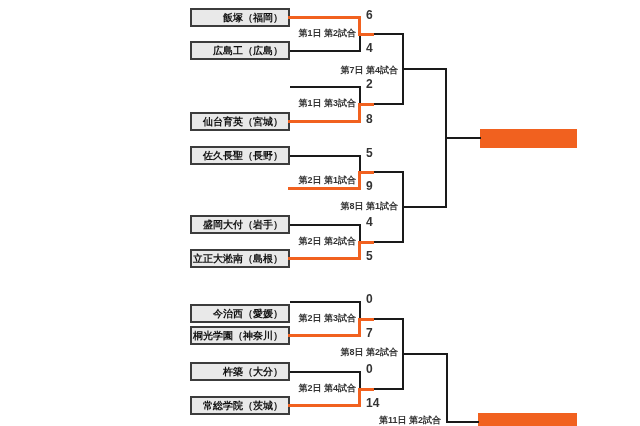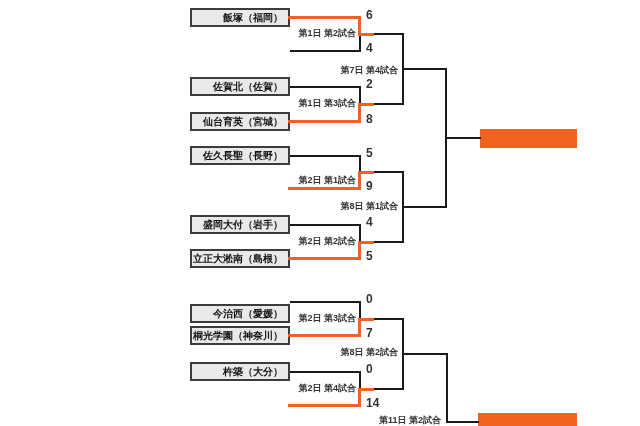--- a/index.html
+++ b/index.html
@@ -27,28 +27,29 @@
   .ln{position:absolute;background:#1a1a1a;}
   .ln.orange{background:#f1611f;}
   .bar{position:absolute;background:#f1611f;}
 </style>
 </head>
 <body>
 
 <div id="stage">
 
   <div class="team-box" style="top:8px"><span>飯塚（福岡）</span></div>
-  <div class="team-box" style="top:77px"><span>佐賀北（佐賀）</span></div>
+  <div class="team-box" style="top:41px"><span>広島工（広島）</span></div>
   <div class="team-box" style="top:112px"><span>仙台育英（宮城）</span></div>
   <div class="team-box" style="top:146px"><span>佐久長聖（長野）</span></div>
   <div class="team-box" style="top:249px"><span>立正大淞南（島根）</span></div>
   <div class="team-box" style="top:215px"><span>盛岡大付（岩手）</span></div>
   <div class="team-box" style="top:304px"><span>今治西（愛媛）</span></div>
   <div class="team-box" style="top:362px"><span>杵築（大分）</span></div>
   <div class="team-box" style="top:326px"><span>桐光学園（神奈川）</span></div>
+  <div class="team-box" style="top:396px"><span>常総学院（茨城）</span></div>
 
   <div class="score" style="top:9px">6</div>
   <div class="score" style="top:42px">4</div>
   <div class="score" style="top:78px">2</div>
   <div class="score" style="top:113px">8</div>
   <div class="score" style="top:147px">5</div>
   <div class="score" style="top:180px">9</div>
   <div class="score" style="top:216px">4</div>
   <div class="score" style="top:250px">5</div>
   <div class="score" style="top:293px">0</div>

